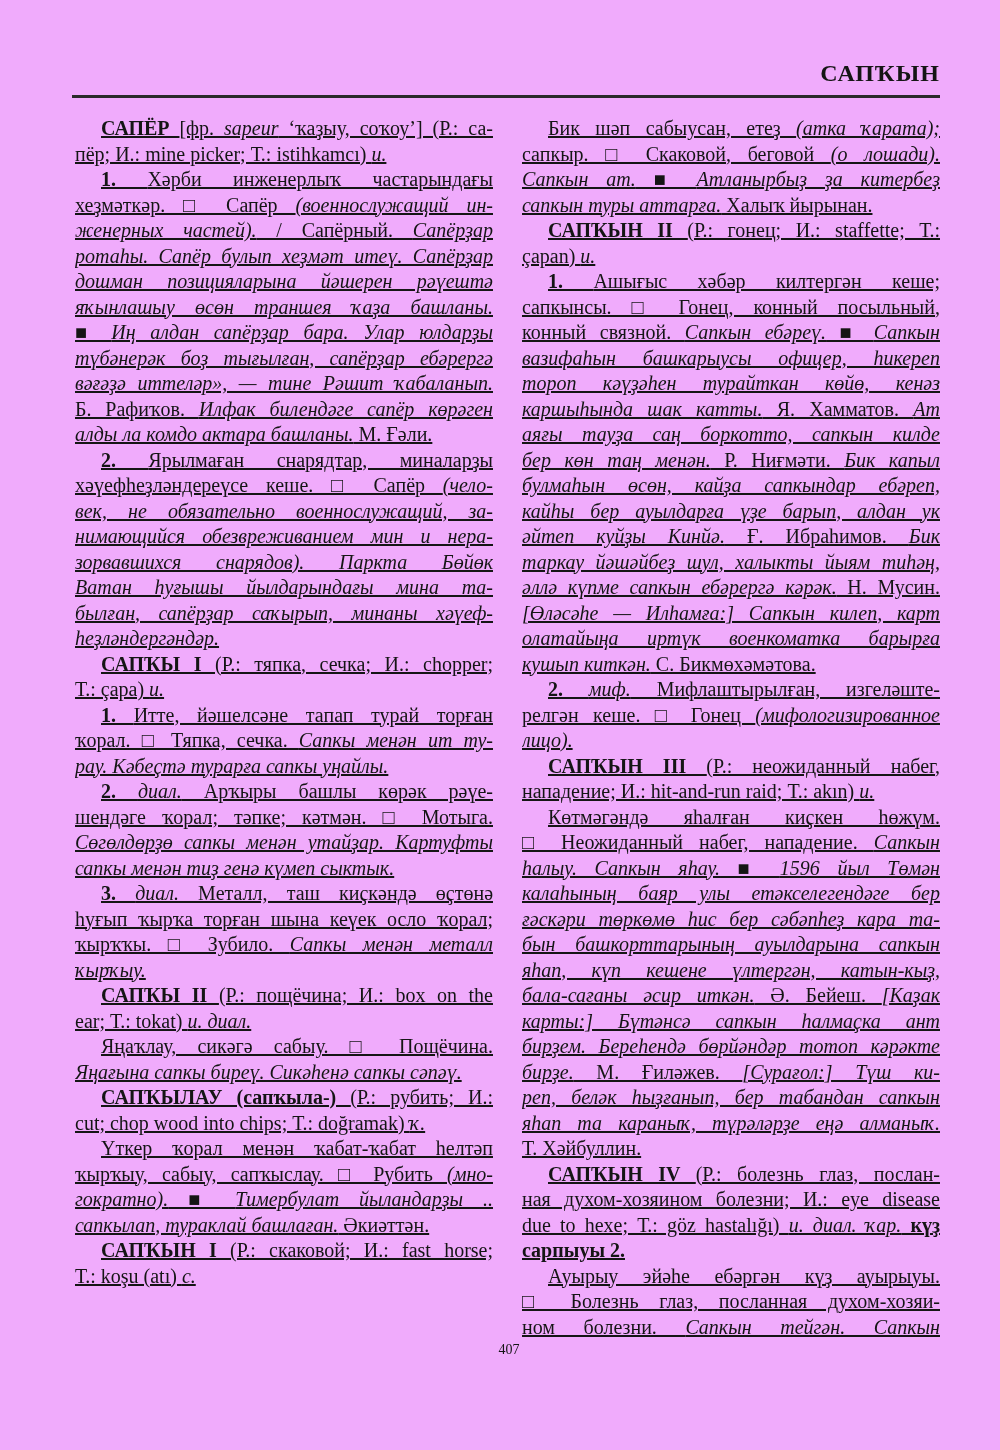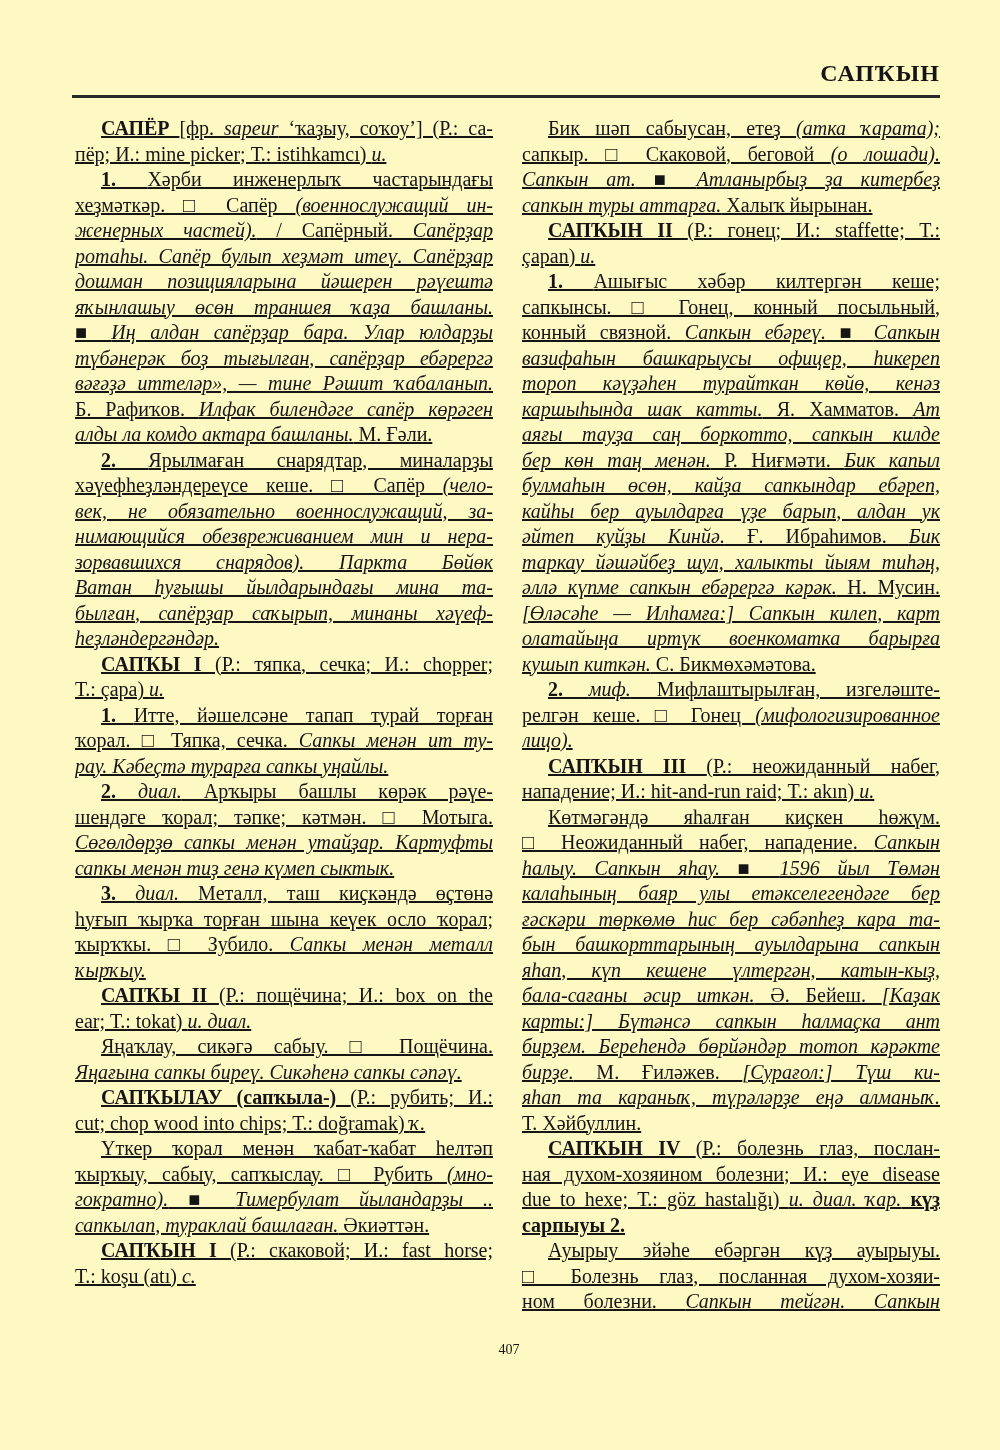--- a/index.html
+++ b/index.html
@@ -1,17 +1,17 @@
 <!DOCTYPE html>
 <html><head>
 <meta charset="utf-8">
 <style>
   html,body{margin:0;padding:0;background:#ffffff;}
   body{width:1000px;height:1450px;font-family:"Liberation Serif","DejaVu Serif",serif;color:#151515;}
-  .page{position:relative;width:1000px;height:1450px;background:#fef9c3;overflow:hidden;}
+  .page{position:relative;width:1000px;height:1450px;background:#f0abfc;overflow:hidden;}
   .running-head{position:absolute;top:60px;left:75px;width:865px;text-align:right;
     font-weight:bold;font-size:24px;letter-spacing:1px;}
   .header-rule{position:absolute;top:95px;left:72px;width:868px;height:0;border-top:3px solid #2a2a2a;}
   .col{position:absolute;top:116px;width:418px;text-decoration:underline;}
   .col-left{left:75px;}
   .col-right{left:522px;}
   .para{margin:0;padding:0;}
   .line{font-size:20px;line-height:25.5px;height:25.5px;overflow:hidden;
     text-align:justify;text-align-last:justify;}
   .line.first{text-indent:26px;}
@@ -141,20 +141,21 @@
         <div class="line"><span>□ Неожиданный набег, нападение. </span><span class="i">Сапкын</span></div>
         <div class="line"><span class="i">һалыу. Сапкын яһау.</span><span> ■ </span><span class="i">1596 йыл Төмән</span></div>
         <div class="line"><span class="i">калаһының баяр улы етәкселегендәге бер</span></div>
         <div class="line"><span class="i">ғәскәри төркөмө һис бер сәбәпһеҙ кара та-</span></div>
         <div class="line"><span class="i">бын башкорттарының ауылдарына сапкын</span></div>
         <div class="line"><span class="i">яһап, күп кешене үлтергән, катын-кыҙ,</span></div>
         <div class="line"><span class="i">бала-сағаны әсир иткән.</span><span> Ә. Бейеш. </span><span class="i">[Каҙак</span></div>
         <div class="line"><span class="i">карты:] Бүтәнсә сапкын һалмаҫка ант</span></div>
         <div class="line"><span class="i">бирҙем. Береһендә бөрйәндәр тотоп кәрәкте</span></div>
         <div class="line"><span class="i">бирҙе.</span><span> М. Ғиләжев. </span><span class="i">[Сурағол:] Түш ки-</span></div>
+        <div class="line"><span class="i">реп, беләк һыҙғанып, бер табандан сапкын</span></div>
         <div class="line"><span class="i">яһап та караныҡ, түрәләрҙе еңә алманыҡ.</span></div>
         <div class="line last"><span>Т. Хәйбуллин.</span></div>
       </div>
       <div class="para">
         <div class="line first"><span class="b">САПҠЫН IV </span><span>(Р.: болезнь глаз, послан-</span></div>
         <div class="line"><span>ная духом-хозяином болезни; И.: eye disease</span></div>
         <div class="line"><span>due to hexe; Т.: göz hastalığı) </span><span class="i">и. диал. ҡар.</span><span class="b"> күҙ</span></div>
         <div class="line last"><span class="b">сарпыуы 2.</span></div>
       </div>
       <div class="para">

